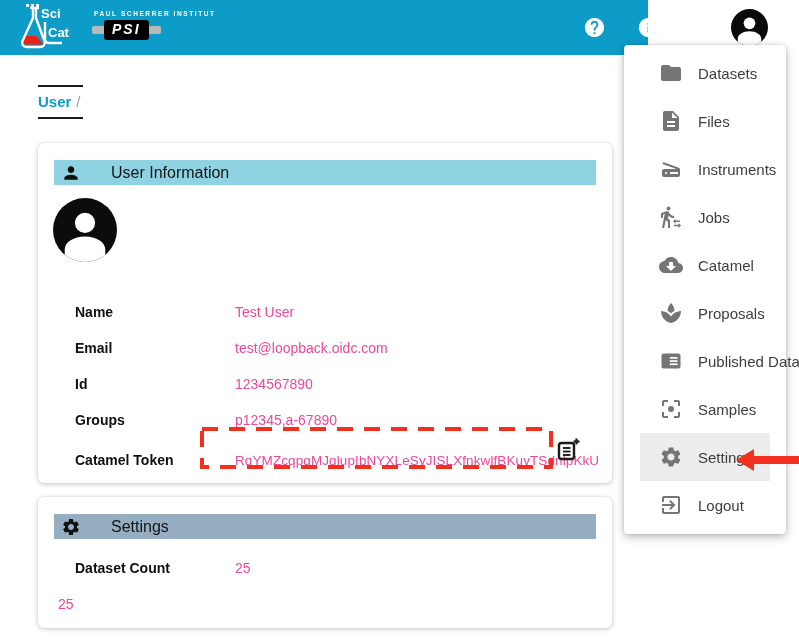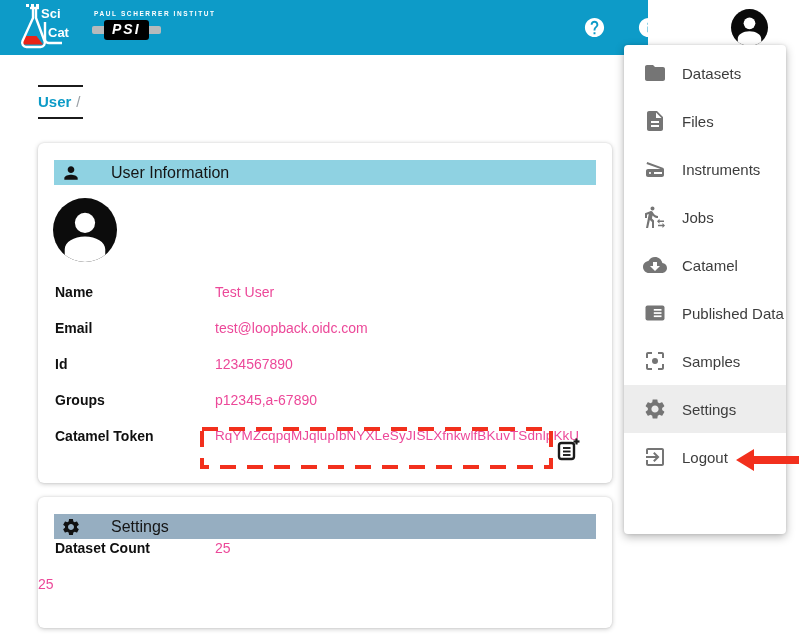--- a/index.html
+++ b/index.html
@@ -56,34 +56,34 @@
   .card-settings .card-hdr{background:#96aec1;}
   .card-hdr .ch-icon{width:20px;height:20px;display:inline-flex;}
   .card-hdr .ch-title{margin-left:30px;font-size:16px;color:#151515;}
   .big-avatar{
     position:absolute;left:15px;top:55px;width:64px;height:64px;border-radius:50%;
     background:#0c0c0c;overflow:hidden;
   }
   .rows{position:absolute;left:0;right:0;}
   .card-user .rows{top:141px;}
   .card-settings .rows{top:43px;}
-  .row{height:36px;display:flex;align-items:flex-start;}
+  .row{height:36px;display:flex;align-items:flex-end;margin-left:20px;}
   .row .lbl{width:160px;padding-left:17px;font-weight:bold;font-size:14px;color:#101010;box-sizing:content-box;}
   .row .val{font-size:14px;color:#ec4899;}
   .row .val-token{font-size:13.5px;letter-spacing:.1px;}
   
   .token-annot{position:absolute;left:200px;top:427px;z-index:5;pointer-events:none;}
   .copy-btn{position:absolute;left:555px;top:437px;width:26px;height:26px;z-index:4;cursor:pointer;}
   .red-arrow{position:absolute;left:736px;top:449px;z-index:12;pointer-events:none;}
   
   .menu{
     position:absolute;left:624px;top:45px;width:162px;height:489px;
     background:#fff;border-radius:4px;z-index:10;
     box-shadow:0 3px 10px rgba(0,0,0,.28), 0 0 3px rgba(0,0,0,.12);
-    padding:4px 0;box-sizing:border-box;
+    padding:4px 16px;box-sizing:border-box;
   }
   .menu-item{
     height:48px;display:flex;align-items:center;padding-left:19px;gap:15px;
     cursor:pointer;
   }
   .menu-item.active{background:#ededed;}
   .menu-item .mi-icon{width:24px;height:24px;display:inline-flex;flex:none;}
   .menu-item .mi-label{font-size:15px;color:#3d3d3d;white-space:nowrap;}
 </style>
 </head>
@@ -259,20 +259,28 @@
   <div class="menu-item">
     <span class="mi-icon">
       <svg viewBox="0 0 24 24" width="24" height="24" fill="#757575">
           <path d="M19.35 10.04C18.67 6.59 15.64 4 12 4 9.11 4 6.6 5.64 5.35 8.04 2.34 8.36 0 10.91 0 14c0 3.31 2.69 6 6 6h13c2.76 0 5-2.24 5-5 0-2.64-2.05-4.78-4.65-4.96zM17 13l-5 5-5-5h3V9h4v4h3z"></path>
         </svg>
     </span>
     <span class="mi-label">Catamel</span>
   </div>
   <div class="menu-item">
     <span class="mi-icon">
+      <svg viewBox="0 0 24 24" width="24" height="24" fill="#757575">
+          <path d="M15.49 9.63c-.18-2.79-1.31-5.51-3.43-7.63-2.14 2.14-3.32 4.86-3.55 7.63 1.28.68 2.46 1.56 3.49 2.63 1.03-1.06 2.21-1.94 3.49-2.63zM12 15.45C9.85 12.17 6.18 10 2 10c0 5.32 3.36 9.82 8.03 11.49.63.23 1.29.4 1.97.51.68-.12 1.33-.29 1.97-.51C18.64 19.82 22 15.32 22 10c-4.18 0-7.85 2.17-10 5.45z"></path>
+        </svg>
+    </span>
+    <span class="mi-label">Proposals</span>
+  </div>
+  <div class="menu-item">
+    <span class="mi-icon">
       <svg viewBox="0 0 24 24" width="24" height="24">
           <rect x="2.5" y="4.5" width="19" height="15" rx="2" fill="#757575"></rect>
           <g fill="#fff">
             <rect x="10.8" y="8" width="7.7" height="1.7"></rect>
             <rect x="10.8" y="11.2" width="7.7" height="1.7"></rect>
             <rect x="10.8" y="14.4" width="7.7" height="1.7"></rect>
           </g>
         </svg>
     </span>
     <span class="mi-label">Published Data</span>

